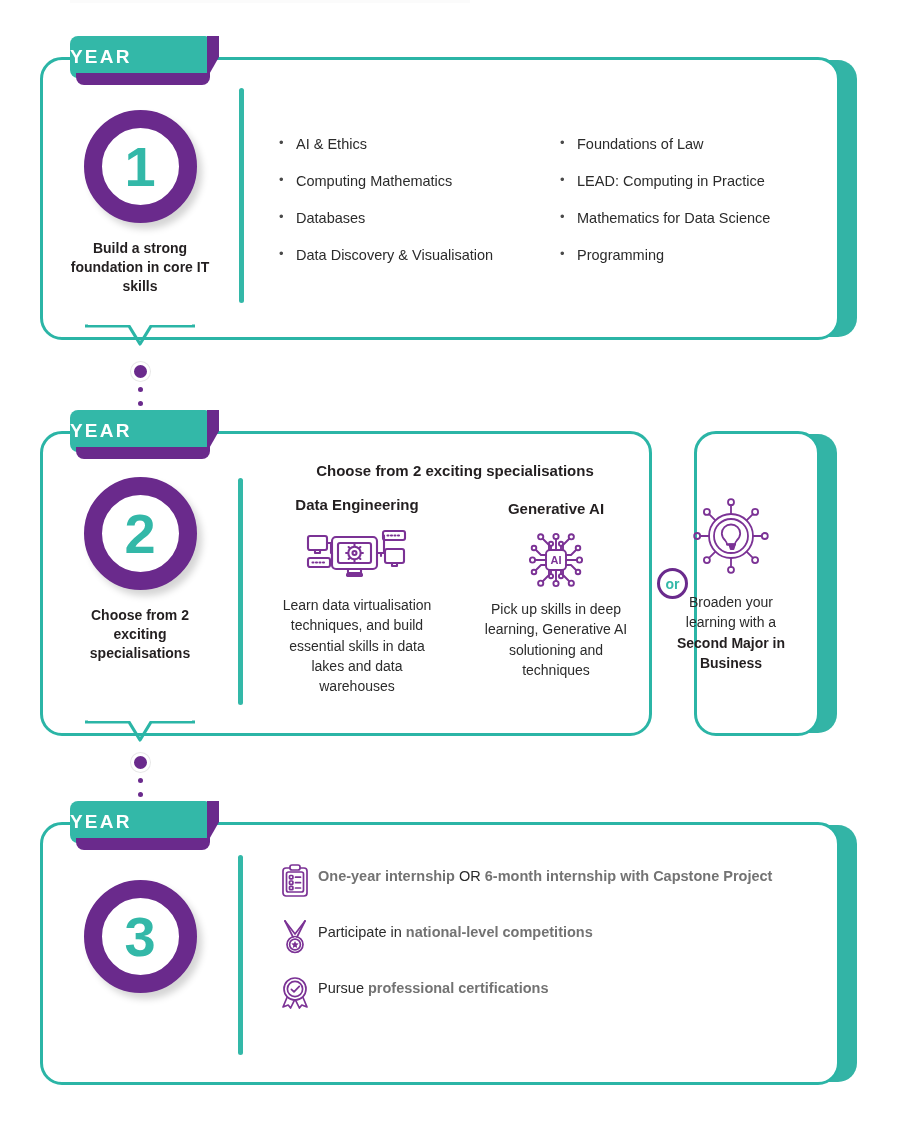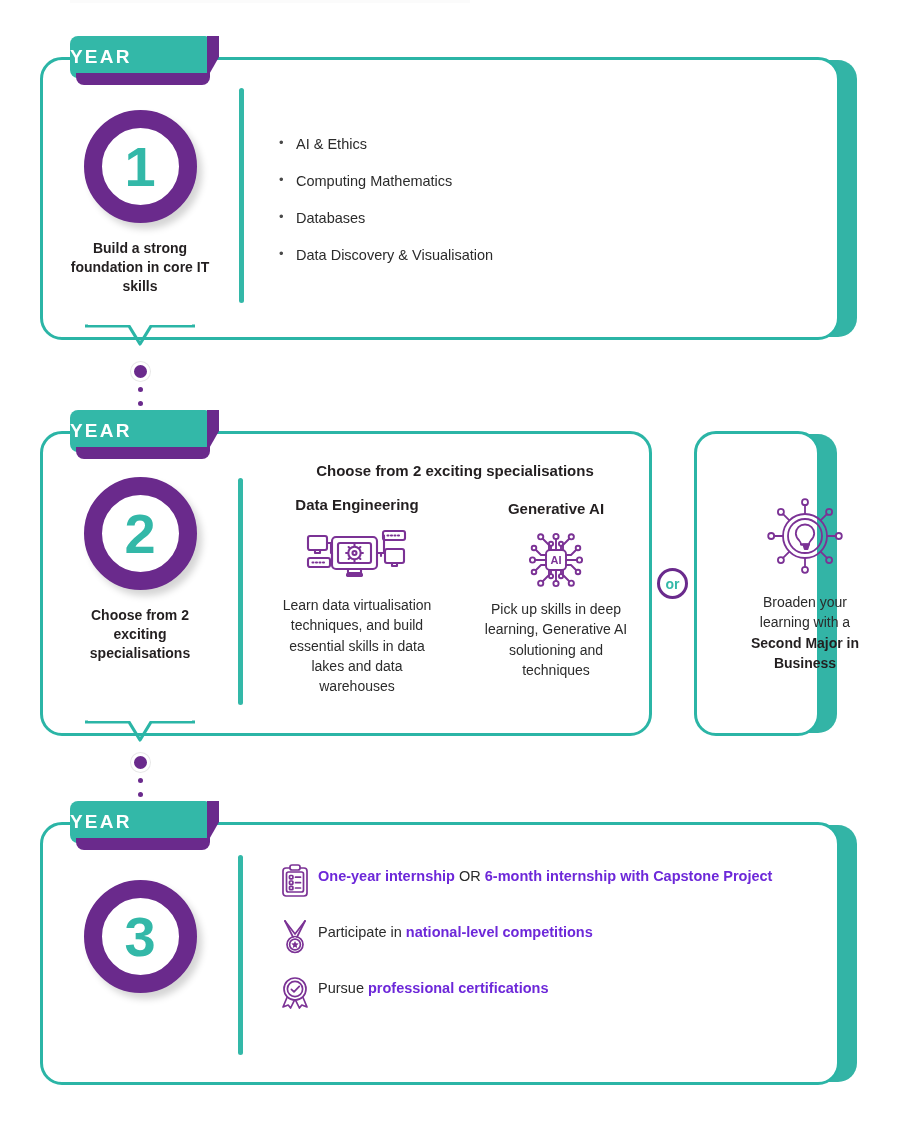--- a/index.html
+++ b/index.html
@@ -149,21 +149,21 @@
   .side-body { position: absolute; width: 130px; text-align: center; }
   .side-icon { height: 80px; display: flex; align-items: center; justify-content: center; }
   .side-text { font-size: 14px; line-height: 1.45; color: #2b2b2b; margin-top: 16px; }
   .side-text b { font-weight: bold; color: #231f20; }
 
   
   .y3-list { position: absolute; }
   .y3-row { display: flex; align-items: flex-start; margin-bottom: 20px; }
   .y3-ico { width: 46px; flex: 0 0 46px; display: flex; justify-content: center; padding-top: 2px; }
   .y3-txt { font-size: 14.5px; line-height: 1.42; color: #2b2b2b; padding-top: 4px; }
-  .y3-txt b { font-weight: bold; color: #6d28d9; }
+  .y3-txt b { font-weight: bold; color: #737373; }
   .topnoise { position:absolute; top:0; left:70px; width:400px; height:3px; background:#fbfbfb; }
 </style>
 </head>
 <body>
 
 <div class="page">
   <div class="topnoise"></div>
 
   <div class="card" style="left:40px; top:57px; width:800px; height:283px;"></div>
 
@@ -189,20 +189,26 @@
 
   <div class="vrule" style="left:239px; top:88px; height:215px;"></div>
 
   <ul class="bullets" style="left:277px; top:136px;">
     <li>AI &amp; Ethics</li>
     <li>Computing Mathematics</li>
     <li>Databases</li>
     <li>Data Discovery &amp; Visualisation</li>
   </ul>
 
+  <ul class="bullets" style="left:558px; top:136px;">
+    <li>Foundations of Law</li>
+    <li>LEAD: Computing in Practice</li>
+    <li>Mathematics for Data Science</li>
+    <li>Programming</li>
+  </ul>
 
   <div class="card noshadow" style="left:40px; top:431px; width:612px; height:305px;"></div>
 
   <div class="card" style="left:694px; top:431px; width:126px; height:305px;"></div>
 
   <svg class="notch" style="left:85px; top:720px;" viewBox="0 0 110 34">
     <path d="M0 2 H44 L55 20 L66 2 H110" fill="none" stroke="#2bb5a6" stroke-width="3.2" stroke-linejoin="round"></path>
     <rect x="3" y="-6" width="104" height="7" fill="#ffffff"></rect>
   </svg>
   <div class="dot-big" style="left:131px; top:753px;"></div>
@@ -290,21 +296,21 @@
           <circle cx="36" cy="47.2" r="2.1"></circle>
       </svg>
     </div>
     <div class="spec-desc">Pick up skills in deep learning, Generative AI solutioning and techniques</div>
   </div>
 
   <div class="or-badge" style="left:657px; top:568px;">
     <span>or</span>
   </div>
 
-  <div class="side-body" style="left:740px; top:496px;">
+  <div class="side-body" style="left:666px; top:496px;">
     <div class="side-icon">
       <svg width="80" height="80" viewBox="0 0 80 80" fill="none" stroke="#7b3295" stroke-width="1.8" stroke-linecap="round" stroke-linejoin="round">
         <circle cx="40" cy="40" r="22"></circle>
         <circle cx="40" cy="40" r="17"></circle>
         <path d="M40 18V9"></path>
           <circle cx="40" cy="6.2" r="3"></circle>
         <path d="M40 62v9"></path>
           <circle cx="40" cy="73.8" r="3"></circle>
         <path d="M18 40H9"></path>
           <circle cx="6.2" cy="40" r="3"></circle>

